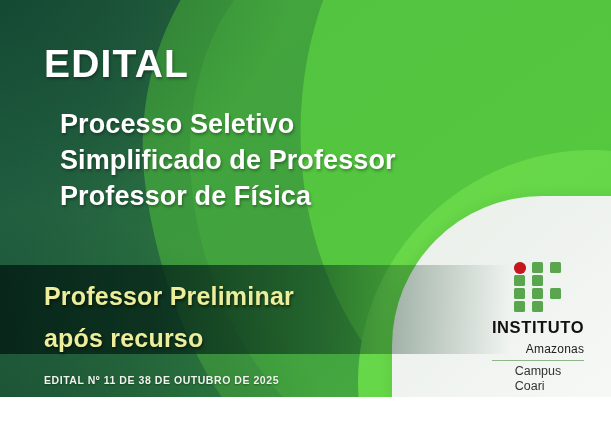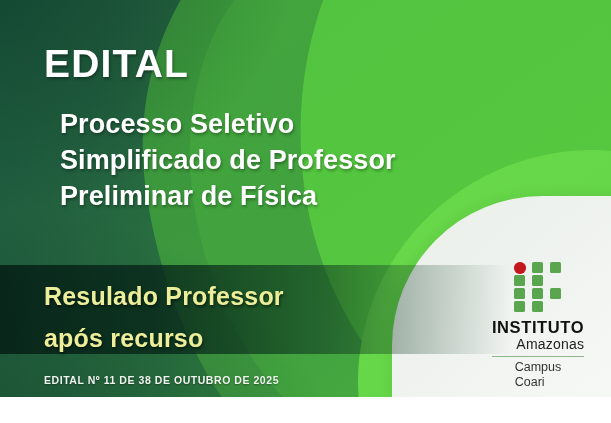--- a/index.html
+++ b/index.html
@@ -185,24 +185,24 @@
   }
   .logo-wordmark .l1,
   .logo-wordmark .l2 {
     color: #111111;
     font-size: 16.5px;
     font-weight: 700;
     letter-spacing: 0.6px;
   }
   .logo-wordmark .l3 {
     color: #222222;
-    font-size: 14px;
+    font-size: 12px;
     font-weight: 400;
     letter-spacing: 0.2px;
-    margin-top: 1px;
+    margin-top: 7px;
   }
   .logo-rule {
     width: 92px;
     height: 1.5px;
     background: #8fb58b;
     margin: 4px auto 3px auto;
   }
   .logo-campus {
     text-align: left;
     color: #333333;
@@ -223,25 +223,25 @@
   <div class="layer panel-light"></div>
   <div class="layer vignette-tl"></div>
   <div class="layer vignette-bl"></div>
   <div class="layer dark-band"></div>
 
   <div class="txt kicker">EDITAL</div>
 
   <div class="txt subtitle">
     <div>Processo Seletivo</div>
     <div>Simplificado de Professor</div>
-    <div>Preliminar de Física</div>
+    <div>Professor de Física</div>
   </div>
 
   <div class="txt highlight">
-    <div>Resulado Professor</div>
+    <div>Professor Preliminar</div>
     <div>após recurso</div>
   </div>
 
   <div class="txt footnote">EDITAL Nº 11 DE 38 DE OUTUBRO DE 2025</div>
 
   <div class="logo">
     <div class="logo-mark" id="logo-mark">
         <div class="cell dot" style="left: 0px; top: 0px;"></div>
         <div class="cell" style="left: 18px; top: 0px;"></div>
         <div class="cell" style="left: 36px; top: 0px;"></div>

